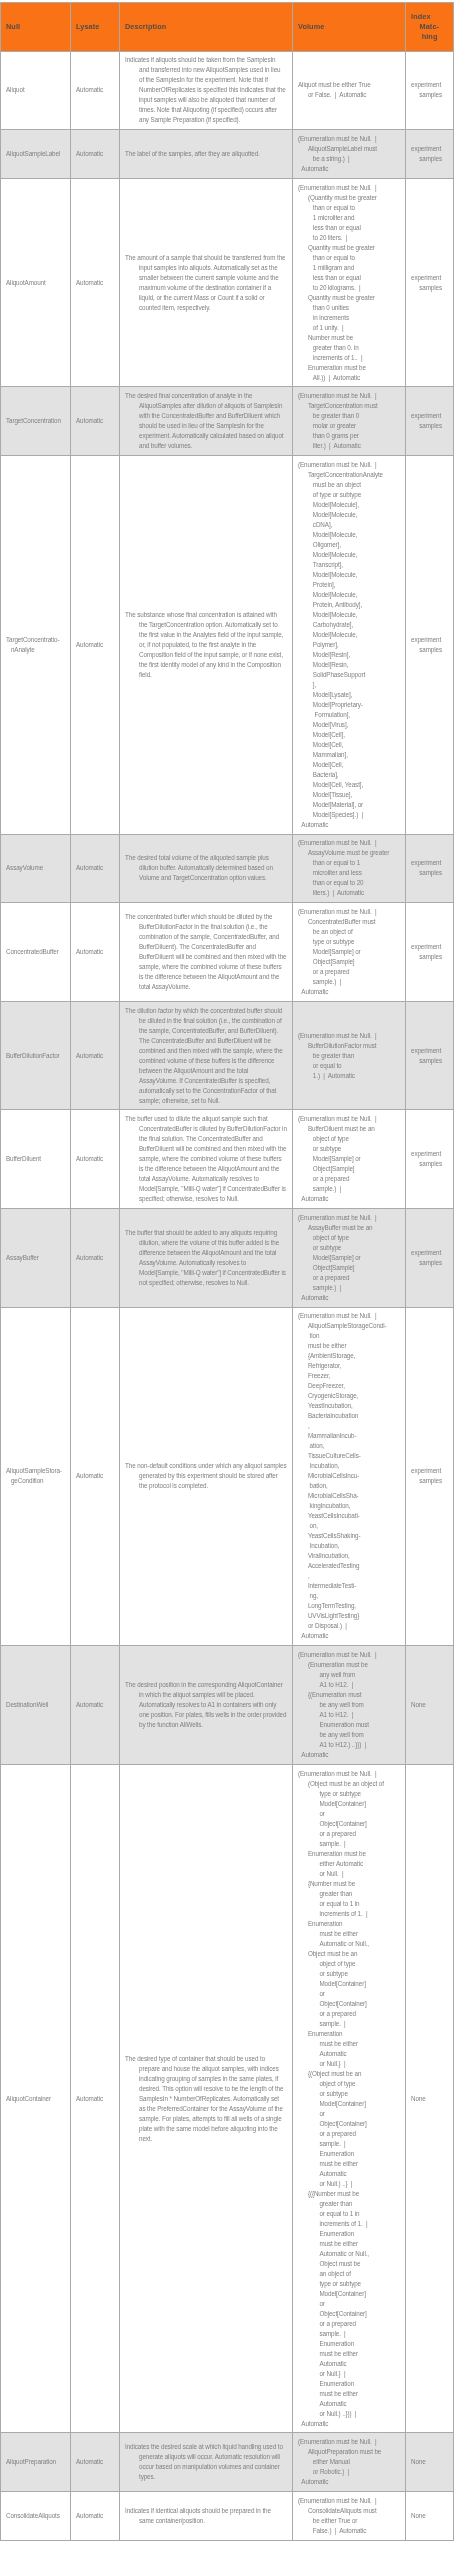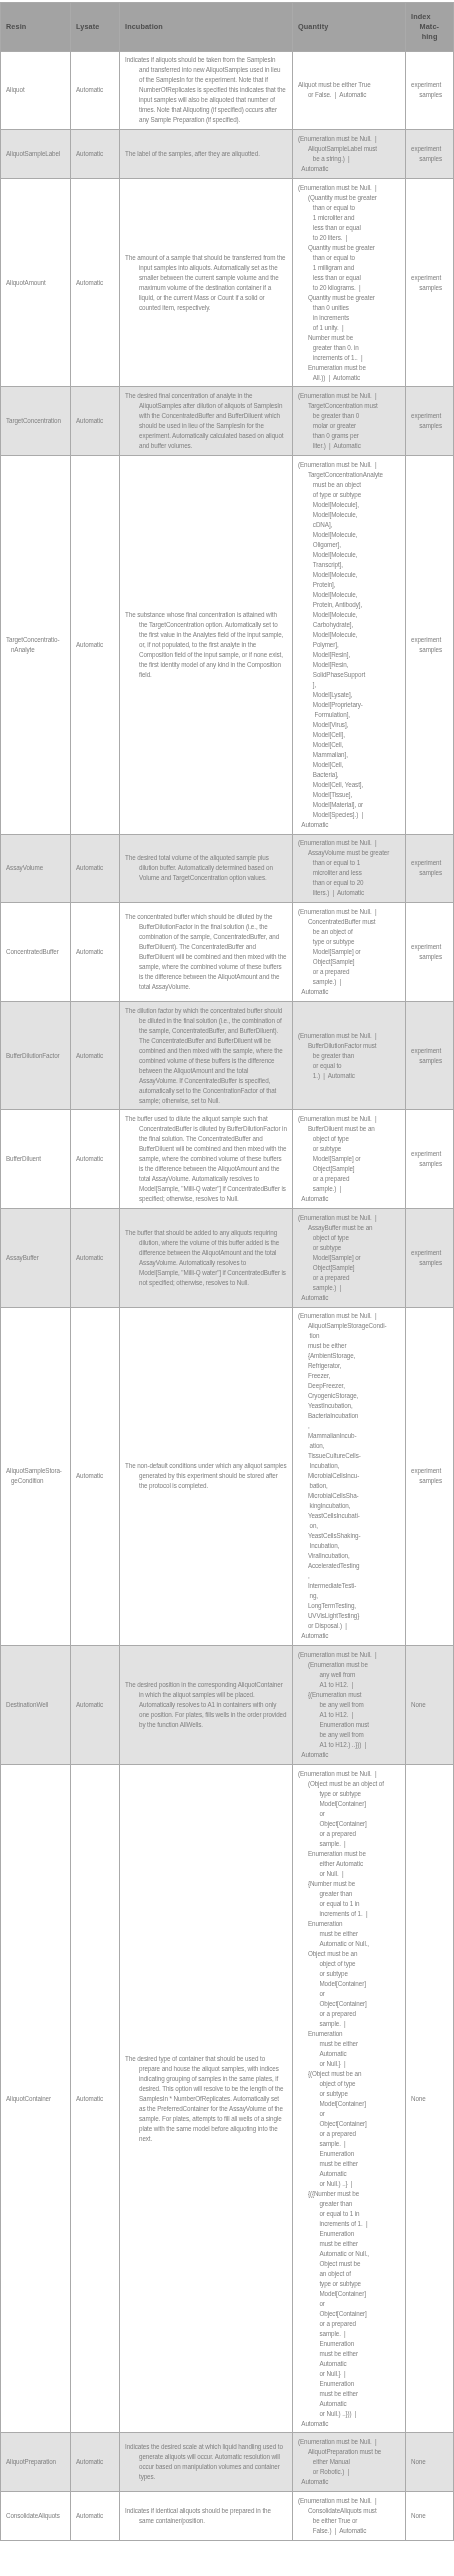--- a/index.html
+++ b/index.html
@@ -8,21 +8,21 @@
   table{border-collapse:collapse;table-layout:fixed;width:453px;
         border-top:1.3px solid #8a8a8a;border-bottom:1.9px solid #4a4a4a;
         border-left:0.6px solid #aaaaaa;border-right:0.6px solid #aaaaaa;}
   col.c-name{width:70px;}
   col.c-default{width:49px;}
   col.c-desc{width:173px;}
   col.c-pattern{width:113px;}
   col.c-index{width:48px;}
   th,td{border:0.6px solid #aaaaaa;vertical-align:middle;text-align:left;
         overflow:hidden;}
-  thead th{background:#a3a3a3;color:#4d4d4d;font-size:7.3px;font-weight:bold;
+  thead th{background:#f97316;color:#4d4d4d;font-size:7.3px;font-weight:bold;
         padding:8.9px 5px;letter-spacing:0.1px;white-space:pre-wrap;line-height:10px;}
   tbody td{color:#808080;font-size:6.3px;line-height:10px;letter-spacing:-0.1px;
         padding:3.8px 5px;}
   tbody tr:nth-child(even){background:#e2e2e2;}
   tbody tr:nth-child(odd){background:#ffffff;}
   td.name,td.pattern,td.index{white-space:pre-wrap;word-wrap:break-word;}
   td.desc .hang{padding-left:14px;text-indent:-14px;}
   td.default{white-space:nowrap;}
 </style>
 </head>
@@ -32,24 +32,24 @@
   <table>
     <colgroup>
       <col class="c-name">
         <col class="c-default">
         <col class="c-desc">
         <col class="c-pattern">
         <col class="c-index">
     </colgroup>
     <thead>
       <tr>
-        <th>Resin</th>
+        <th>Null</th>
         <th>Lysate</th>
-        <th>Incubation</th>
-        <th>Quantity</th>
+        <th>Description</th>
+        <th>Volume</th>
         <th>Index
     Matc-
      hing</th>
       </tr>
     </thead>
     <tbody id="rows-body">
         <tr>
           <td class="name">Aliquot</td>
           <td class="default">Automatic</td>
           <td class="desc">

